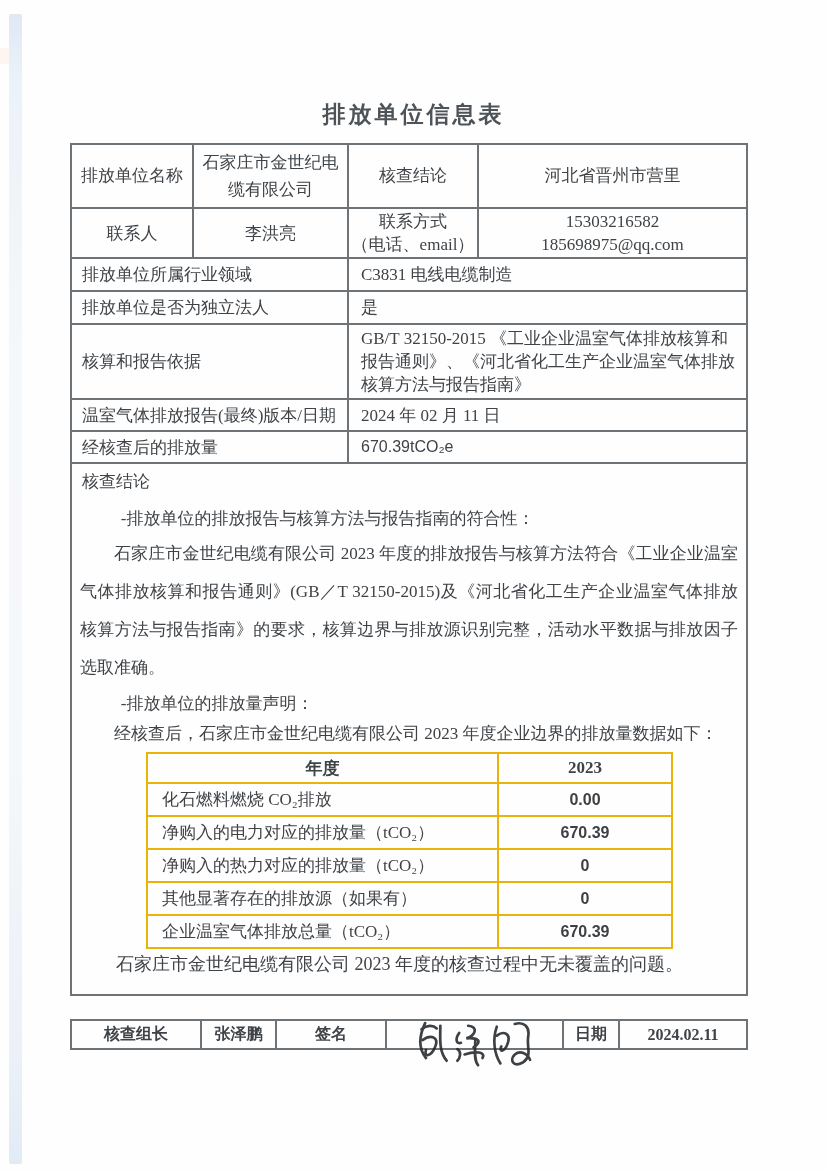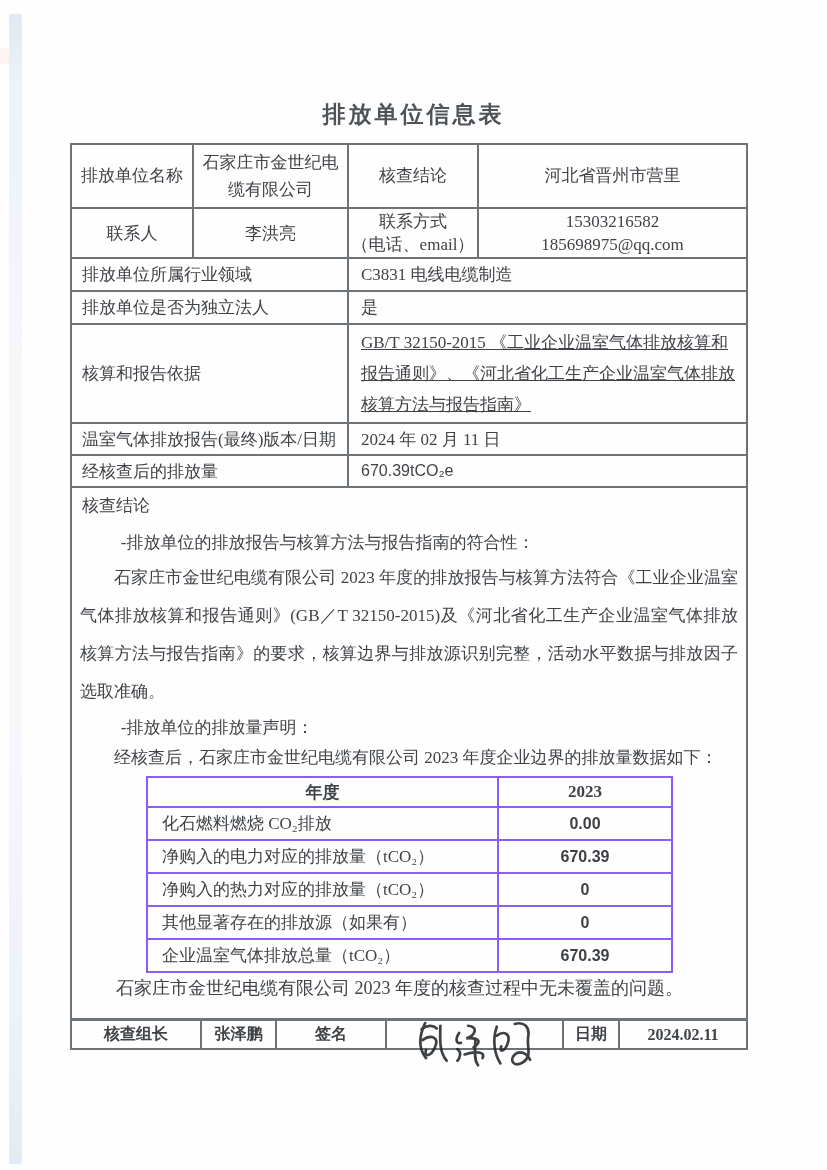--- a/index.html
+++ b/index.html
@@ -30,32 +30,32 @@
   td { border:2px solid #6e7377; vertical-align:middle; font-size:17px; }
   .main-table { position:absolute; left:70px; top:143px; width:676px; }
   .main-table td.center { text-align:center; }
   .main-table td.lbl { text-align:left; padding-left:10px; }
   .main-table td.val { text-align:left; padding-left:12px; }
   .two-line div { line-height:23px; }
   .r1 td { height:64px; line-height:24px; }
   .r2 td { height:50px; }
   .r3 td, .r4 td { height:33px; }
   .r5 td { height:70px; }
-  .r5 td.val { line-height:31px; padding-top:2px; padding-bottom:2px; padding-right:6px;text-decoration:underline; }
+  .r5 td.val { line-height:23px; padding-top:2px; padding-bottom:2px; padding-right:6px; }
   .r6 td, .r7 td { height:32px; }
   .sans { font-family:"Liberation Sans","DejaVu Sans",sans-serif; }
   
   .bigcell { height:532px; vertical-align:top; padding:6px 8px 0 8px; }
   .bigcell .heading { line-height:24px; padding-left:2px; }
   .bigcell .point { text-indent:2.4em; line-height:24px; margin-top:13px; }
   .bigcell .para { text-indent:2em; line-height:38px; text-align:justify; margin-top:4px; }
   .bigcell .point2 { text-indent:2.4em; line-height:26px; margin-top:4px; }
   .bigcell .para2 { text-indent:2em; line-height:28px; margin-top:3px; }
   .emis-table { margin:4px 0 0 66px; width:525px; border-color:#606468; }
-  .emis-table td { border:2px solid #8b5cf6; }
+  .emis-table td { border:2px solid #eab308; }
   .emis-table .hrow td { height:30px; text-align:center; font-weight:700; }
   .emis-table .drow td { height:33px; }
   .emis-table .drow .lbl { text-align:left; padding-left:14px; }
   .emis-table .vcell { text-align:center; font-family:"Liberation Sans","DejaVu Sans",sans-serif; font-weight:600; font-size:16px; color:#3d4145; }
   .bigcell .closing { text-indent:2em; line-height:30px; font-size:18px; }
   
   .footer-table { position:absolute; left:70px; top:1019px; width:676px;font-weight:bold; }
   .footer-table td { height:29px; text-align:center; font-size:16px; }
   .sig-cell { position:relative; overflow:visible; }
   .sig-cell svg { position:absolute; left:22px; top:-6px; z-index:3; }

